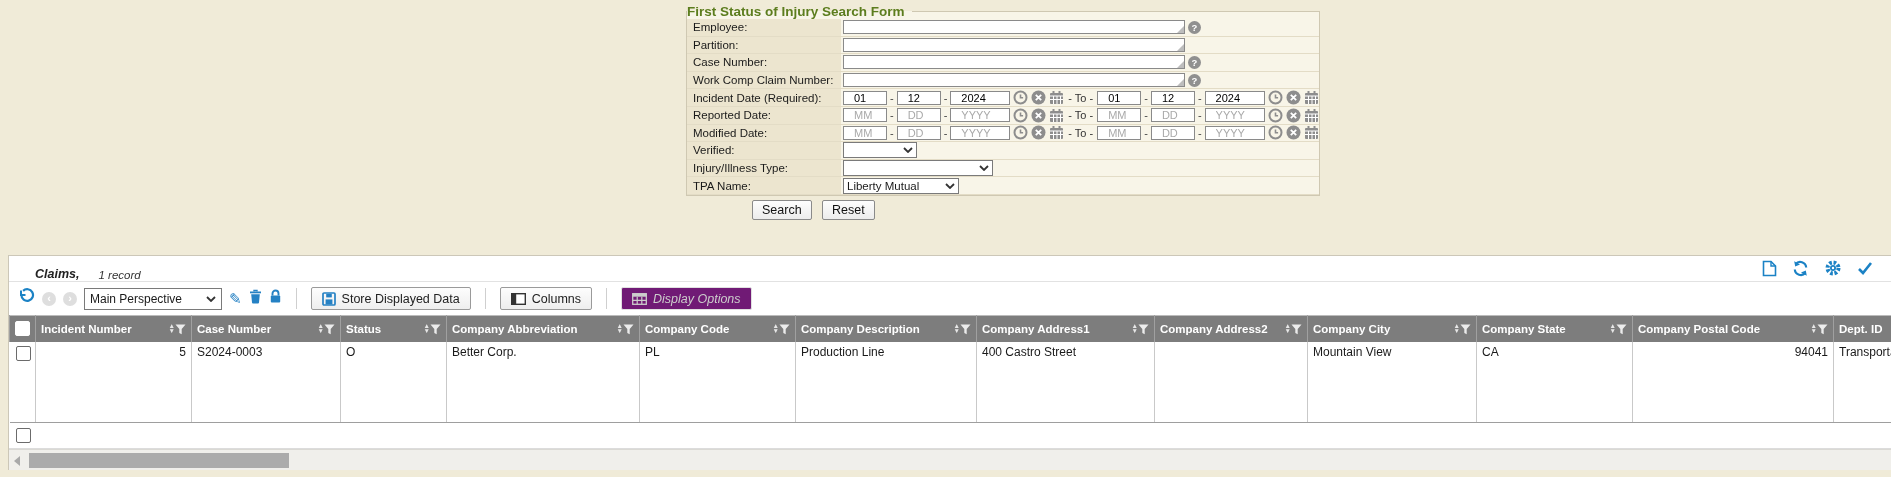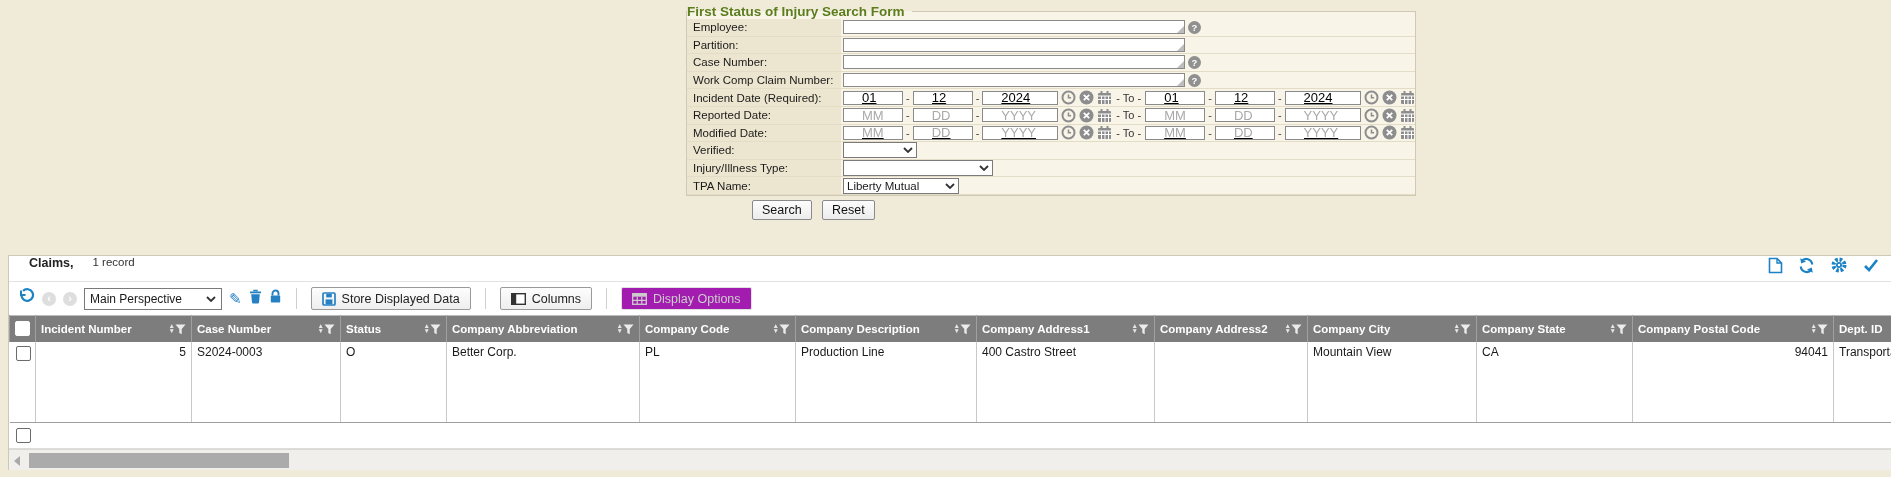--- a/index.html
+++ b/index.html
@@ -17,50 +17,50 @@
        padding:0 2px 0 6px;display:flex;align-items:center;height:16.6px;}
   .fctrl{border-bottom:1px solid #e3dcc6;display:flex;align-items:center;gap:3px;
        padding-left:2px;height:16.6px;font-size:11px;}
   input.ftext{width:336px;height:12px;border:1px solid #8a8a8a;font-size:11px;padding:0 2px;
        font-family:inherit;background:#fff;}
   .input-wrap{position:relative;display:inline-flex;}
   .input-wrap::after{content:"";position:absolute;right:1px;bottom:1px;width:0;height:0;
        border-left:7px solid transparent;border-bottom:7px solid #bdbdbd;}
   .qicon{width:13px;height:13px;border-radius:50%;background:#909090;color:#fff;font-size:9.5px;
        font-weight:bold;display:inline-flex;align-items:center;justify-content:center;flex:0 0 auto;}
-  input.seg{height:12px;border:1px solid #8a8a8a;font-size:13px;padding:0 18px;font-family:inherit;background:#fff;text-decoration:underline;}
+  input.seg{height:12px;border:1px solid #8a8a8a;font-size:11px;padding:0 10px;font-family:inherit;background:#fff;}
   input.seg::placeholder{color:#a9a9a9;opacity:1;}
   .seg2{width:22px;} .seg4{width:38px;}
   .dash{color:#444;font-size:11px;}
   .toTxt{color:#333;font-size:11px;margin:0 1px;white-space:nowrap;}
   .dicon{display:inline-flex;flex:0 0 auto;}
   .sel{background:#fff;border:1px solid #7a7a7a;height:16px;display:inline-flex;align-items:center;
        justify-content:space-between;font-size:11.5px;padding:0 3px;box-sizing:border-box;}
   .sel-vf{width:74px;} .sel-it{width:150px;} .sel-tpa{width:116px;}
   .form-buttons{position:absolute;left:686px;top:200px;width:540px;}
   .form-buttons button{margin-left:6px;font-family:inherit;font-size:12.5px;height:20px;padding:0 9px;
        background:linear-gradient(#fdfdfd,#ececec);border:1px solid #8a8a8a;border-radius:2px;color:#111;}
   .form-buttons button.first{margin-left:66px;}
 
   
   .claims-panel{position:absolute;left:8px;top:255px;right:0;height:214px;background:#fff;
        border-top:1px solid #ccc7b8;border-left:1px solid #ccc7b8;overflow:hidden;}
-  .claims-header{height:25px;display:flex;align-items:flex-start;padding:0 20px;border-bottom:1px solid #e2e2e2;}
+  .claims-header{height:25px;display:flex;align-items:flex-end;padding:0 26px;border-bottom:1px solid #e2e2e2;font-style:italic;}
   .claims-title{font-size:12.5px;font-weight:bold;color:#222;}
   .claims-count{font-size:11.5px;color:#333;margin-left:19px;}
   .header-icons{margin-left:auto;display:flex;align-items:center;gap:15px;margin-right:-8px;}
 
   .toolbar{height:33px;display:flex;align-items:center;gap:7px;padding:0 9px;}
   .tsep{width:1px;height:21px;background:#cfcfcf;margin:0 7px;}
   .circ-btn{width:14px;height:14px;border-radius:50%;background:#dedede;color:#fff;font-size:11px;
        font-weight:bold;display:inline-flex;align-items:center;justify-content:center;line-height:1;}
   .sel-persp{width:138px;height:22px;font-size:12px;padding:0 5px;}
   .tbtn{display:inline-flex;align-items:center;gap:6px;font-family:inherit;font-size:12.5px;height:23px;
        padding:0 10px;background:linear-gradient(#fdfdfd,#eeeeee);border:1px solid #9a9a9a;border-radius:2px;color:#222;}
-  .tbtn.disabled{background:#a21caf;border-color:#e0e0e0;color:#ccc;}
+  .tbtn.disabled{background:#701a75;border-color:#e0e0e0;color:#ccc;font-style:italic;}
   .pencil-glyph{color:#2581c4;font-size:15px;line-height:1;}
 
   
   table.grid{border-collapse:collapse;table-layout:fixed;width:2088px;border-top:1px solid #bbb;}
   th.hc{background:#7d7d7d;height:26px;padding:0 5px;border-left:1px solid #a0a0a0;
        font-size:11.5px;font-weight:bold;color:#fff;text-align:left;}
   th.hc .hin{display:flex;align-items:center;}
   th.hc .hlabel{flex:1 1 auto;white-space:nowrap;overflow:hidden;}
   .sort{display:inline-flex;flex-direction:column;font-size:6.5px;line-height:4.6px;color:#e8e8e8;flex:0 0 auto;}
   td.dc{vertical-align:top;padding:3px 5px;font-size:12px;border-left:1px solid #c9c9c9;height:74px;

